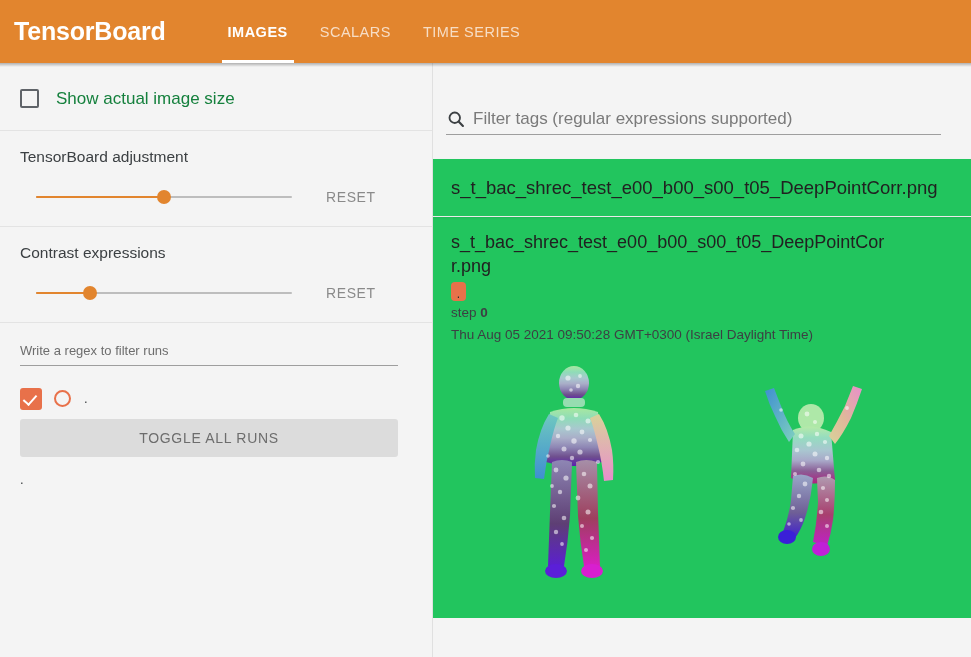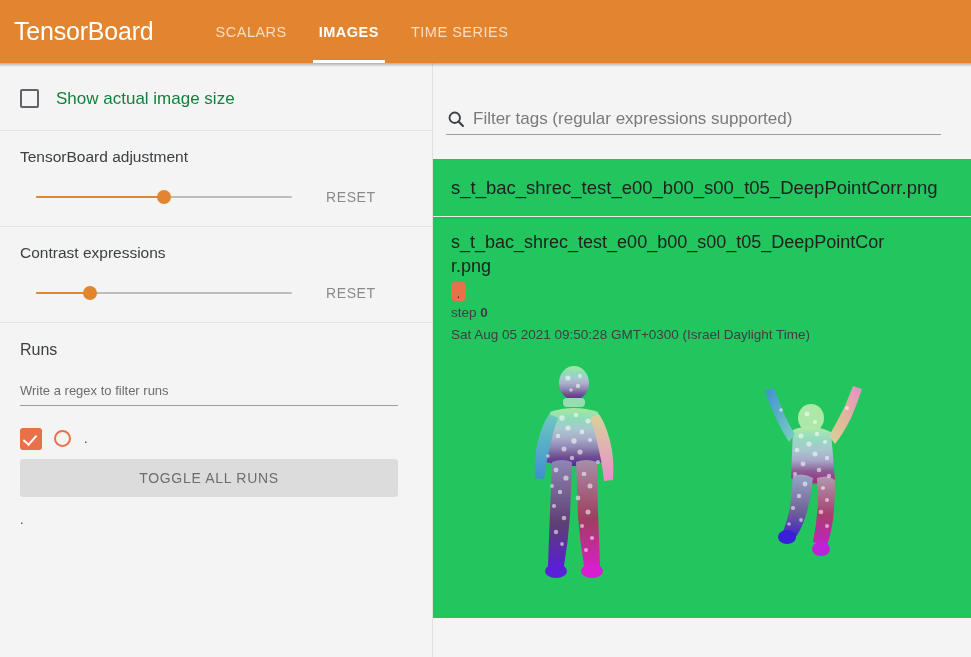--- a/index.html
+++ b/index.html
@@ -30,21 +30,21 @@
     min-height: 63px;
     background: #e2852e;
     display: flex;
     align-items: center;
     position: relative;
     z-index: 5;
   }
   .tb-brand {
     color: #ffffff;
     font-size: 25px;
-    font-weight: normal;
+    font-weight: bold;
     letter-spacing: -0.2px;
     margin-left: 14px;
     margin-right: 46px;
     line-height: 1;
     user-select: none;
   }
   .tb-tabs {
     display: flex;
     align-items: stretch;
     height: 63px;
@@ -414,22 +414,22 @@
   }
 </style>
 </head>
 <body>
 
 <div id="app">
 
   <div class="tb-header">
     <div class="tb-brand">TensorBoard</div>
     <div class="tb-tabs">
+      <div class="tb-tab active">IMAGES</div>
       <div class="tb-tab">SCALARS</div>
-      <div class="tb-tab active">IMAGES</div>
       <div class="tb-tab">TIME SERIES</div>
     </div>
   </div>
   <div class="header-shadow"></div>
 
   <div class="tb-body">
 
     <div class="sidebar">
 
       <div class="side-section">
@@ -457,21 +457,20 @@
           <div class="slider-track-wrap">
             <div class="slider-track"></div>
             <div class="slider-fill" id="contrast-fill" style="width: 21%;"></div>
             <div class="slider-thumb" id="contrast-thumb" style="left: 21%;"></div>
           </div>
           <div class="reset-btn">RESET</div>
         </div>
       </div>
 
       <div class="runs-section">
-        <div class="runs-title">Runs</div>
         <div class="runs-filter">
           <input type="text" placeholder="Write a regex to filter runs" value="" style="">
         </div>
         <div class="run-row">
           <div class="run-check"></div>
           <div class="run-circle"></div>
           <div class="run-name">.</div>
         </div>
         <div class="toggle-all-btn">TOGGLE ALL RUNS</div>
         <div class="runs-foot">.</div>
@@ -501,21 +500,21 @@
           <div class="card-body">
             <div class="card-tag-title">s_t_bac_shrec_test_e00_b00_s00_t05_DeepPointCorr.png</div>
 
             <div class="run-badge">
               <span>.</span>
             </div>
 
             <div class="meta-line">
               <span>step </span><b>0</b>
             </div>
-            <div class="meta-date">Sat Aug 05 2021 09:50:28 GMT+0300 (Israel Daylight Time)</div>
+            <div class="meta-date">Thu Aug 05 2021 09:50:28 GMT+0300 (Israel Daylight Time)</div>
 
             <div class="figure-wrap">
 
               <svg class="pc-left" width="120" height="215" viewBox="0 0 120 215">
                 <defs>
                   <linearGradient id="gL" x1="0" y1="0" x2="0" y2="1">
                     <stop offset="0%" stop-color="#a8e8a0"></stop>
                     <stop offset="18%" stop-color="#8fdcb8"></stop>
                     <stop offset="36%" stop-color="#a9c8cf"></stop>
                     <stop offset="52%" stop-color="#a9aec8"></stop>

